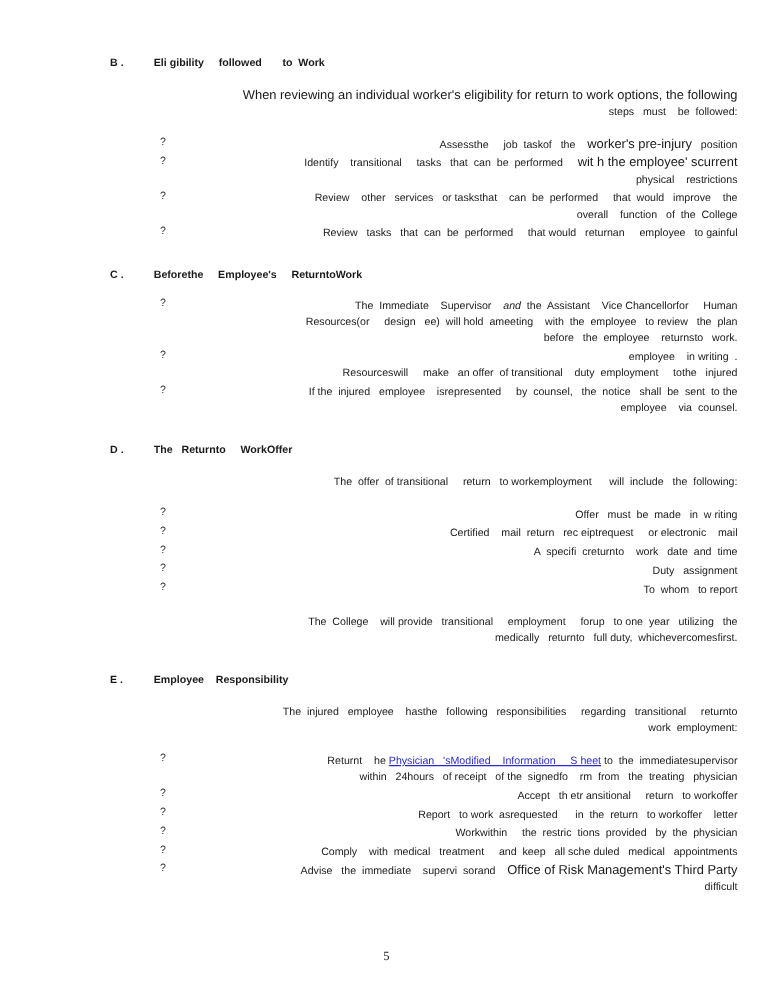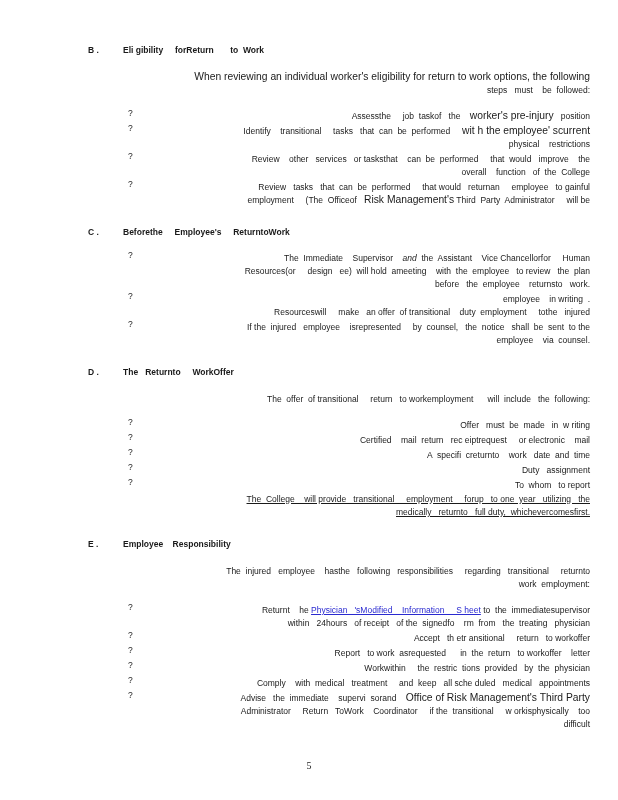--- a/index.html
+++ b/index.html
@@ -13,21 +13,21 @@
   }
   .doc { padding:44px 28px 0 88px; }
   .block { }
   .block.section_heading { margin-top:22px; display:flex; }
   .doc > .block:first-child { margin-top:0; }
   .block.paragraph { margin-top:11px; margin-left:35px; }
   .block.bullet { margin-top:2px; margin-left:40px; display:flex; }
   .section_heading + .paragraph { margin-top:11px; }
   .paragraph + .bullet { margin-top:13px; }
   .section_heading + .bullet { margin-top:10px; }
-  .bullet + .paragraph { margin-top:1px;text-decoration:underline; }
+  .bullet + .paragraph { margin-top:13px; }
   .letter { flex:0 0 35px; font-weight:bold; font-size:8.5px; line-height:13px; }
   .title { font-weight:bold; font-size:8.5px; line-height:13px; white-space:pre; }
   .marker { flex:0 0 35px; font-size:8.5px; line-height:13px; }
   .bullet-text { flex:1 1 auto; }
   .line { white-space:pre; height:13px; line-height:13px;text-align:right; }
   .t-sm { font-size:8.5px; }
   .t-lg { font-size:10.3px; }
   .t-it { font-size:8.5px; font-style:italic; }
   .t-link { font-size:8.5px; text-decoration:underline; cursor:pointer; }
   .footer {
@@ -36,21 +36,21 @@
     font-family:"Liberation Serif", serif; color:#222;
   }
 </style>
 </head>
 <body>
 
 <div class="page">
   <div class="doc">
       <div class="block section_heading">
         <span class="letter">B .</span>
-        <span class="title">Eli gibility     forReturn       to  Work</span>
+        <span class="title">Eli gibility     followed       to  Work</span>
       </div>
       <div class="block paragraph">
         <div class="line"><span class="t-lg">When reviewing an individual worker's eligibility for return to work options, the following</span></div>
         <div class="line"><span class="t-sm">steps   must    be  followed:</span></div>
       </div>
       <div class="block bullet">
         <span class="marker">?</span>
         <div class="bullet-text">
           <div class="line"><span class="t-sm">Assessthe     job  taskof   the    </span><span class="t-lg">worker's pre-injury</span><span class="t-sm">   position</span></div>
         </div>
@@ -66,21 +66,20 @@
         <span class="marker">?</span>
         <div class="bullet-text">
           <div class="line"><span class="t-sm">Review    other   services   or tasksthat    can  be  performed     that  would   improve    the</span></div>
           <div class="line"><span class="t-sm">overall    function   of  the  College</span></div>
         </div>
       </div>
       <div class="block bullet">
         <span class="marker">?</span>
         <div class="bullet-text">
           <div class="line"><span class="t-sm">Review   tasks   that  can  be  performed     that would   returnan     employee   to gainful</span></div>
-          <div class="line"><span class="t-sm">employment     (The  Officeof   </span><span class="t-lg">Risk Management's</span><span class="t-sm"> Third  Party  Administrator     will be</span></div>
         </div>
       </div>
       <div class="block section_heading">
         <span class="letter">C .</span>
         <span class="title">Beforethe     Employee's     ReturntoWork</span>
       </div>
       <div class="block bullet">
         <span class="marker">?</span>
         <div class="bullet-text">
           <div class="line"><span class="t-sm">The  Immediate    Supervisor    </span><span class="t-it">and</span><span class="t-sm">  the  Assistant    Vice Chancellorfor     Human</span></div>
@@ -179,19 +178,18 @@
       <div class="block bullet">
         <span class="marker">?</span>
         <div class="bullet-text">
           <div class="line"><span class="t-sm">Comply    with  medical   treatment     and  keep   all sche duled   medical   appointments</span></div>
         </div>
       </div>
       <div class="block bullet">
         <span class="marker">?</span>
         <div class="bullet-text">
           <div class="line"><span class="t-sm">Advise   the  immediate    supervi  sorand    </span><span class="t-lg">Office of Risk Management's Third Party</span></div>
-          <div class="line"><span class="t-sm">Administrator     Return   ToWork    Coordinator     if the  transitional     w orkisphysically    too</span></div>
           <div class="line"><span class="t-sm">difficult</span></div>
         </div>
       </div>
     </div>
   <div class="footer">5</div>
 </div>
 
 </body></html>

